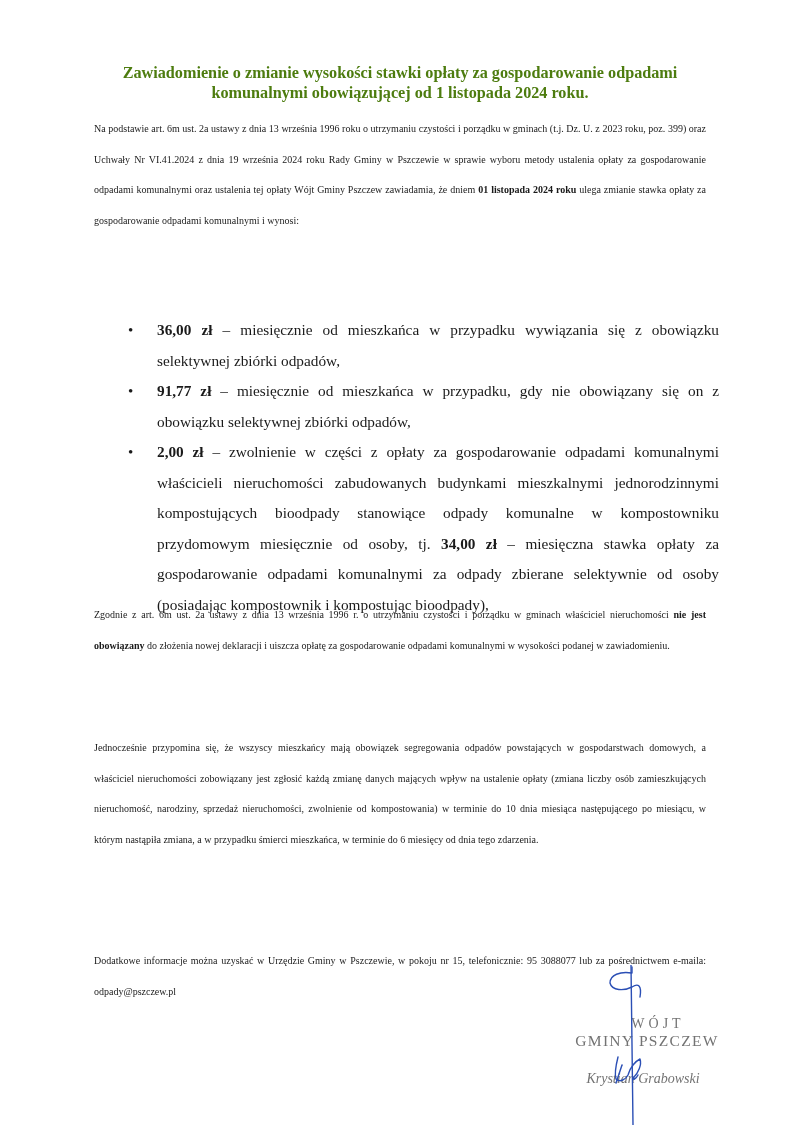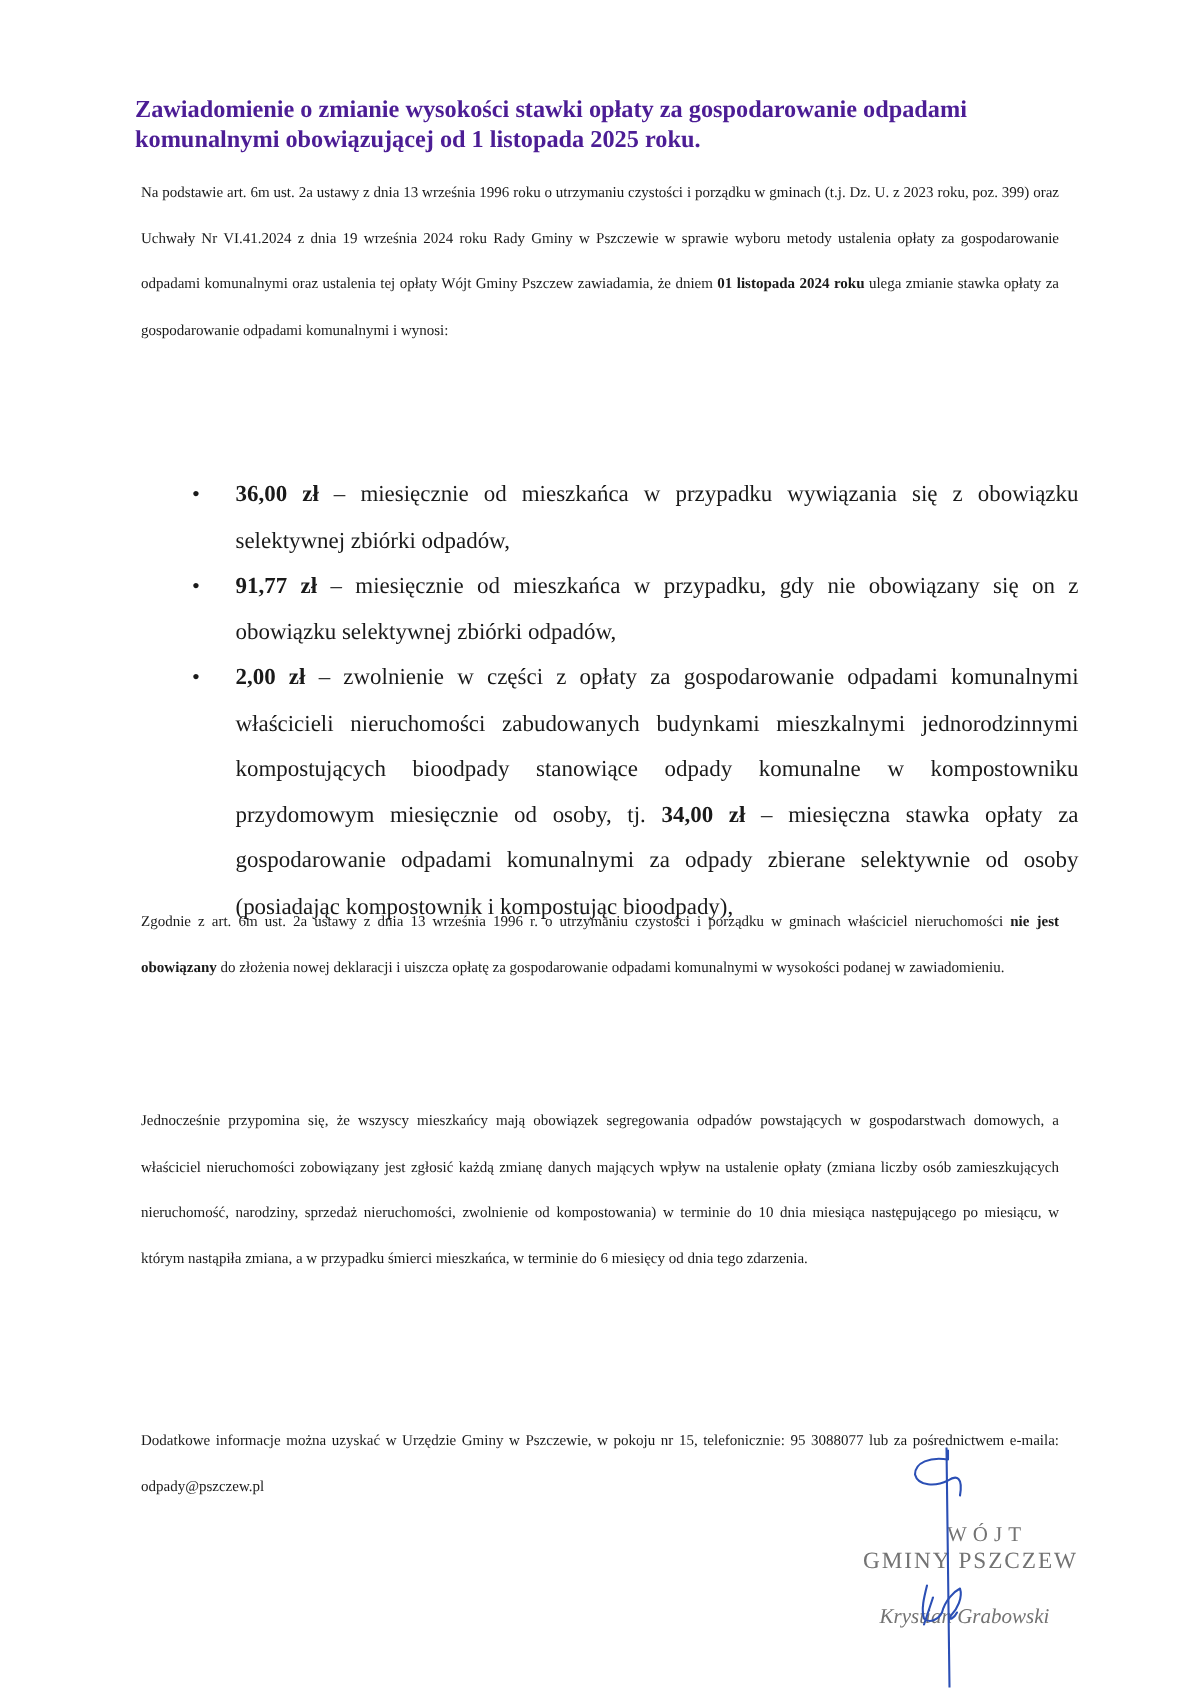--- a/index.html
+++ b/index.html
@@ -18,24 +18,25 @@
     .page {
       position: absolute;
       left: 0; top: 0;
       width: 800px; height: 1131px;
     }
     .title {
       position: absolute;
       left: 90px;
       top: 63px;
       width: 620px;
+      text-align: center;
       font-weight: bold;
       font-size: 16.2px;
       line-height: 20px;
-      color: #4c1d95;
+      color: #4d7c0f;
     }
     .para {
       position: absolute;
       left: 94px;
       width: 612px;
       font-size: 10px;
       line-height: 30.5px;
       text-align: justify;
     }
     .p1 { top: 114px; }
@@ -105,21 +106,21 @@
       pointer-events: none;
     }
   </style>
 </head>
 <body>
 
 <div class="page">
 
   <div class="title">
     <div>Zawiadomienie o zmianie wysokości stawki opłaty za gospodarowanie odpadami</div>
-    <div>komunalnymi obowiązującej od 1 listopada 2025 roku.</div>
+    <div>komunalnymi obowiązującej od 1 listopada 2024 roku.</div>
   </div>
 
   <div class="para p1"><span>Na podstawie art. 6m ust. 2a ustawy z dnia 13 września 1996 roku o utrzymaniu czystości i porządku w gminach (t.j. Dz. U. z 2023 roku, poz. 399) oraz Uchwały Nr VI.41.2024 z dnia 19 września 2024 roku Rady Gminy w Pszczewie w sprawie wyboru metody ustalenia opłaty za gospodarowanie odpadami komunalnymi oraz ustalenia tej opłaty Wójt Gminy Pszczew zawiadamia, że dniem </span><b>01 listopada 2024 roku</b><span> ulega zmianie stawka opłaty za gospodarowanie odpadami komunalnymi i wynosi:</span></div>
 
   <ul class="bullets">
     <li><b>36,00 zł</b><span> – miesięcznie od mieszkańca w przypadku wywiązania się z obowiązku selektywnej zbiórki odpadów,</span></li>
     <li><b>91,77 zł</b><span> – miesięcznie od mieszkańca w przypadku, gdy nie obowiązany się on z obowiązku selektywnej zbiórki odpadów,</span></li>
     <li><b>2,00 zł</b><span> – zwolnienie w części z opłaty za gospodarowanie odpadami komunalnymi właścicieli nieruchomości zabudowanych budynkami mieszkalnymi jednorodzinnymi kompostujących bioodpady stanowiące odpady komunalne w kompostowniku przydomowym miesięcznie od osoby, tj. </span><b>34,00 zł</b><span> – miesięczna stawka opłaty za gospodarowanie odpadami komunalnymi za odpady zbierane selektywnie od osoby (posiadając kompostownik i kompostując bioodpady),</span></li>
   </ul>
 

